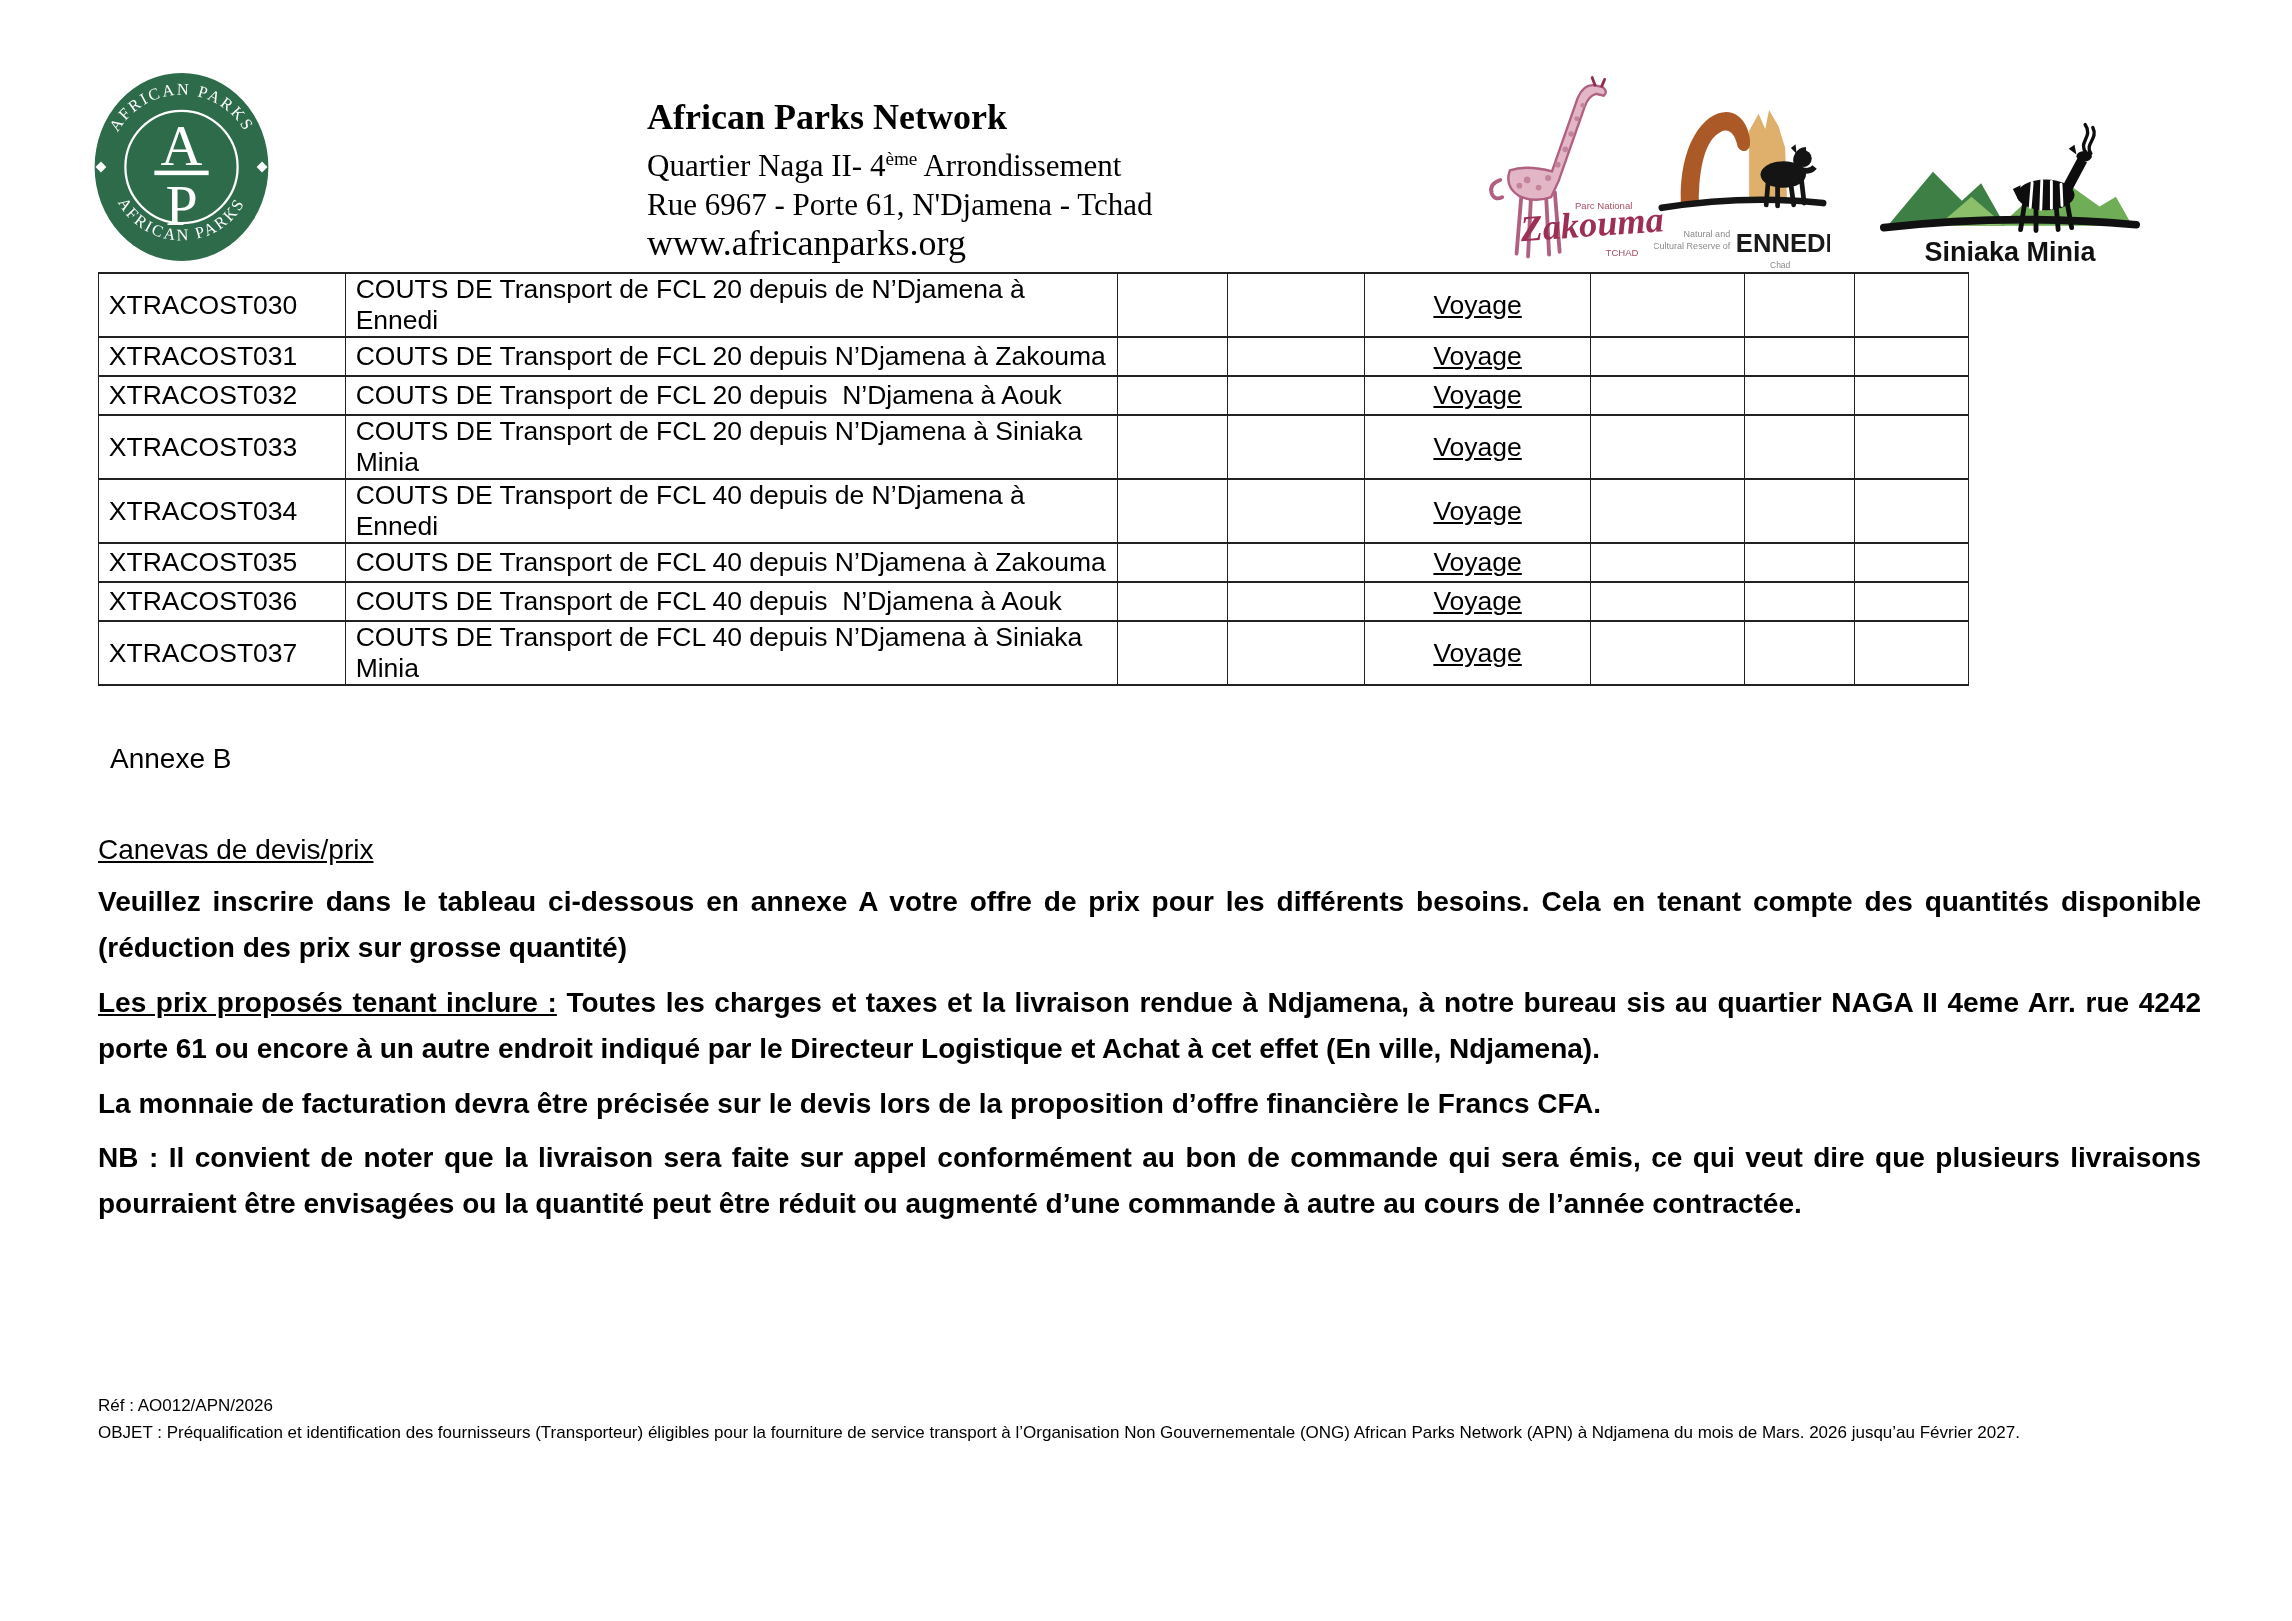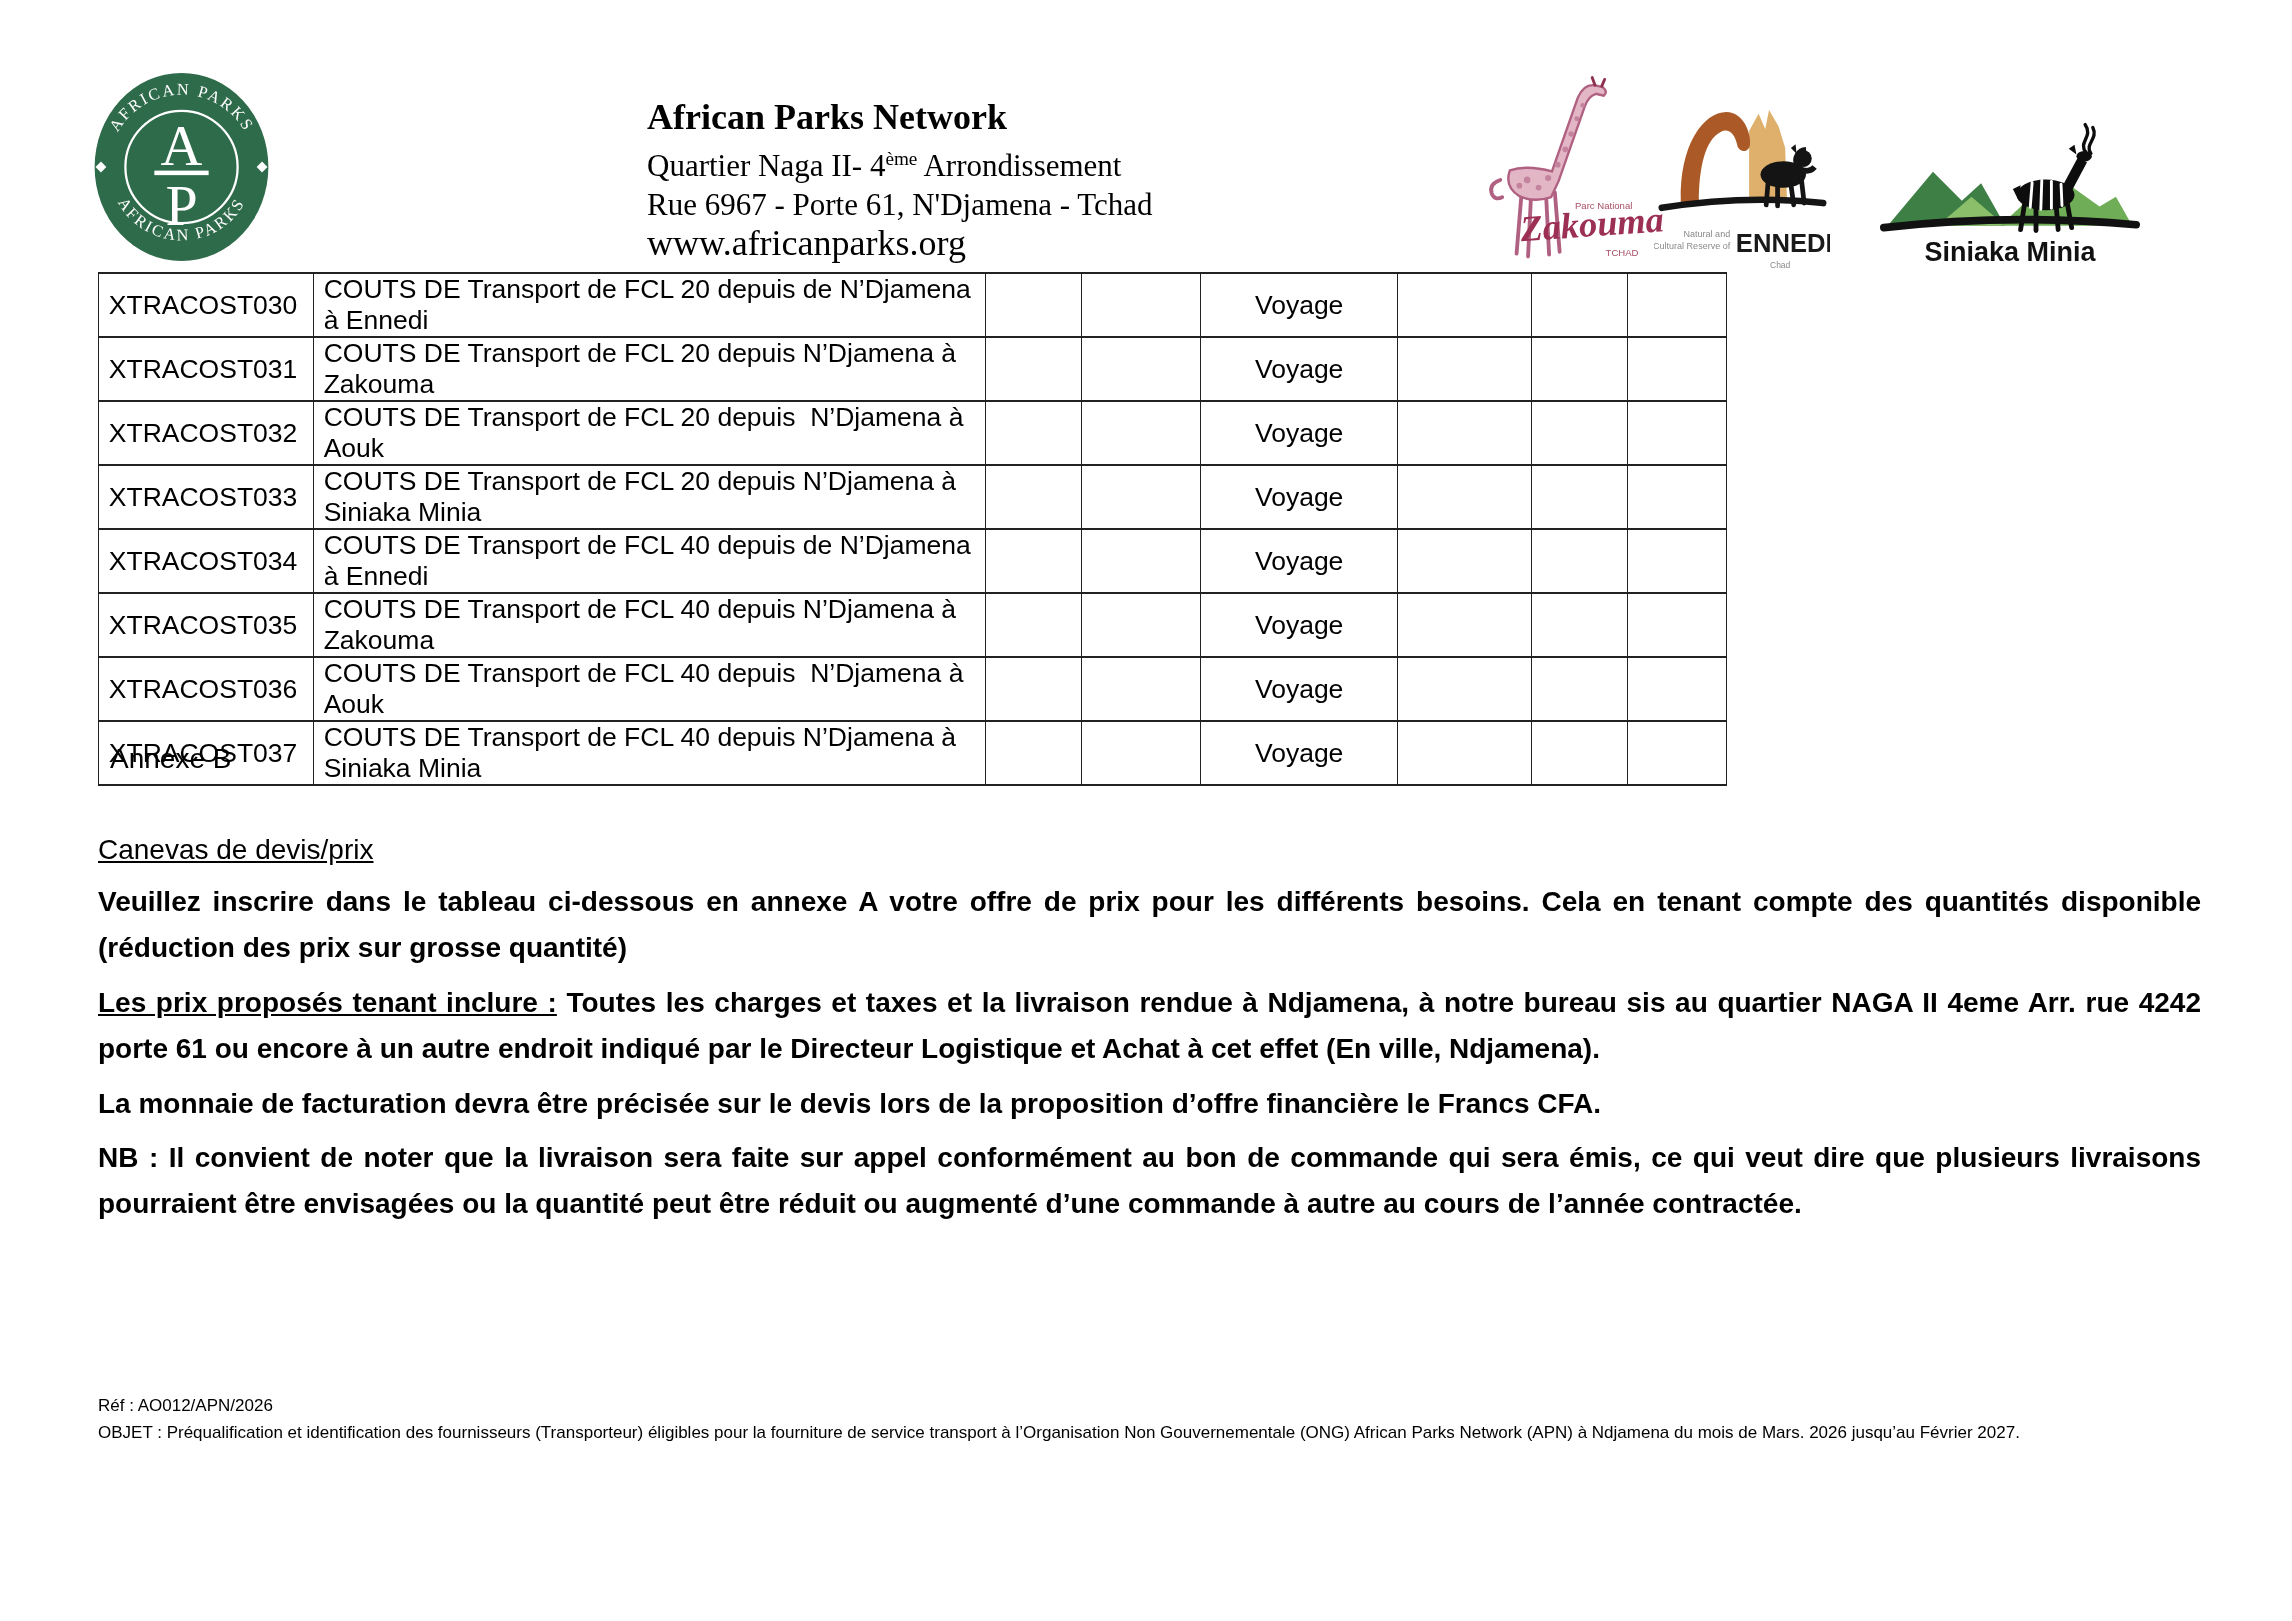--- a/index.html
+++ b/index.html
@@ -22,32 +22,32 @@
   .addr-line { font-size:31px; line-height:39px; }
   .addr-line sup { font-size:0.62em; }
   .website   { font-size:36px; line-height:39px; }
 
   .zakouma-logo { position:absolute; left:1462px; top:57px; }
   .ennedi-logo  { position:absolute; left:1654px; top:74px; }
   .siniaka-logo { position:absolute; left:1880px; top:112px; }
 
   
   .cost-table {
-    position:absolute; left:98px; top:272px; width:1629px;
+    position:absolute; left:98px; top:272px; width:1871px;
     border-collapse:collapse; table-layout:fixed;
     font-size:26.5px;
   }
   .cost-table td {
     border:1.6px solid #222;
     border-top-width:2.2px; border-bottom-width:2.2px;
     height:37px; padding:0 9.8px;
     white-space:pre-wrap; overflow:hidden;
   }
   .cell-code { padding-left:13.7px; }
-  .cell-unit { text-align:center; }
+  .cell-unit { text-align:center;text-decoration:underline; }
 
   
   .annexe-label {
     position:absolute; left:110px; top:743px;
     font-size:28px;
   }
   .section-title {
     position:absolute; left:98px; top:834px;
     font-size:28px; text-decoration:underline;
   }

